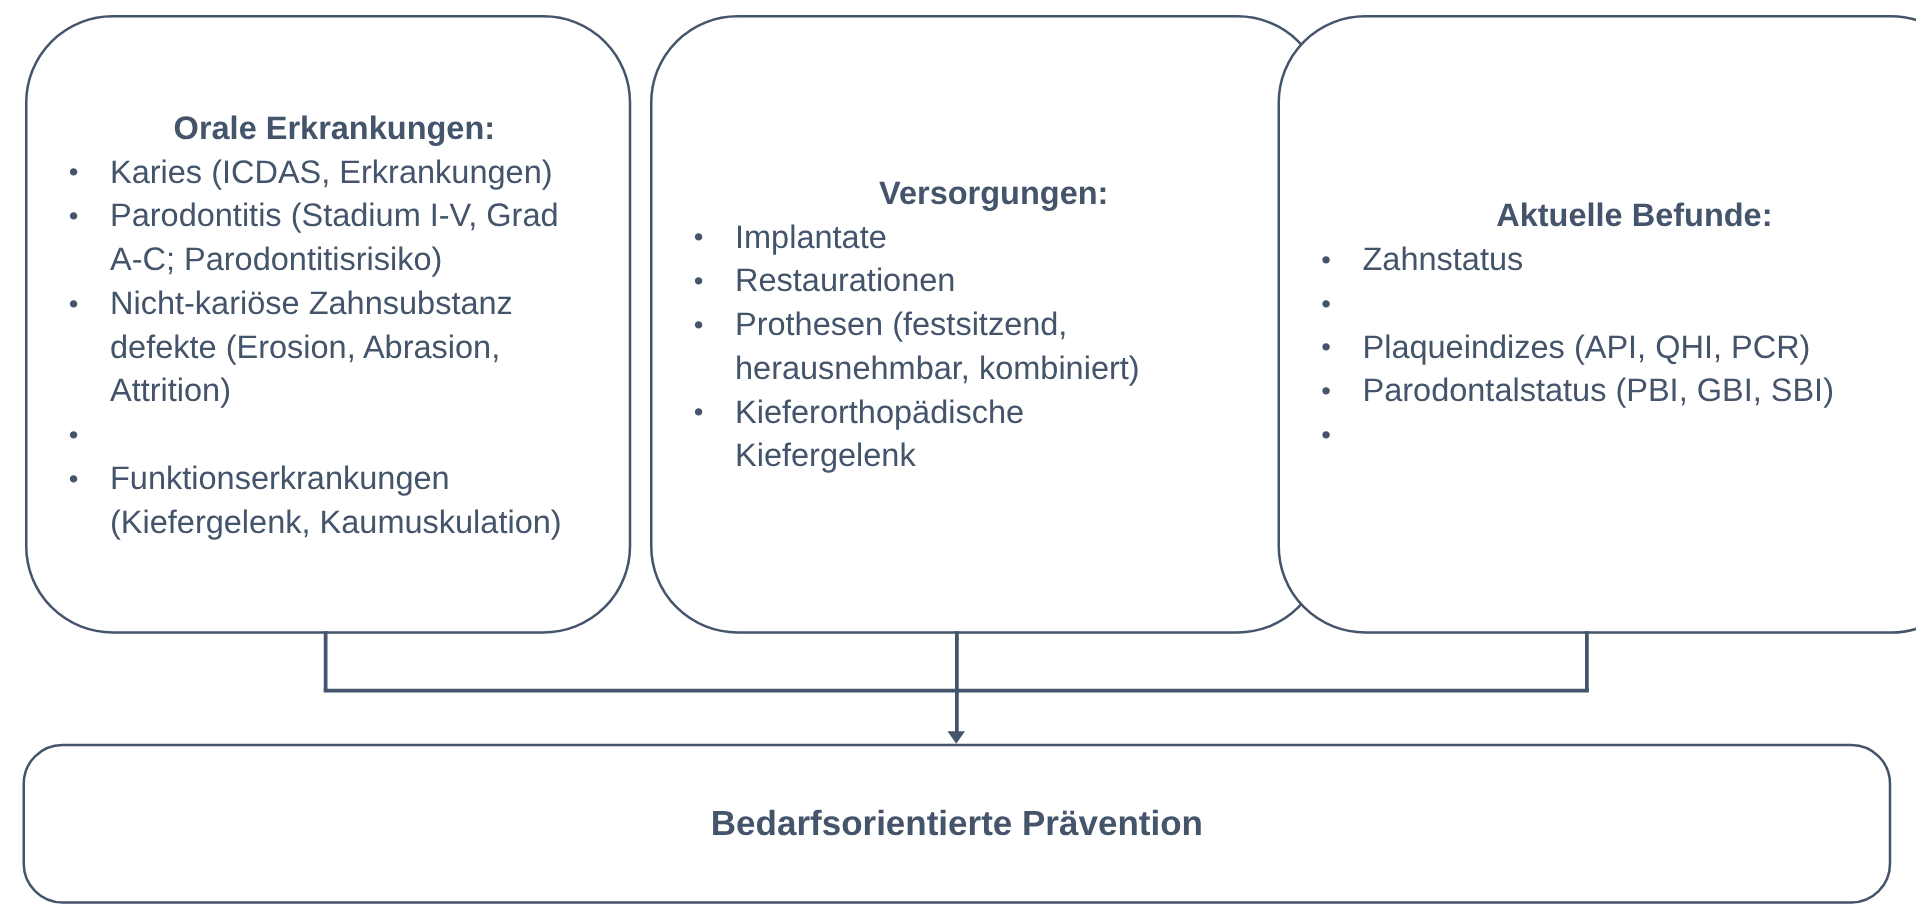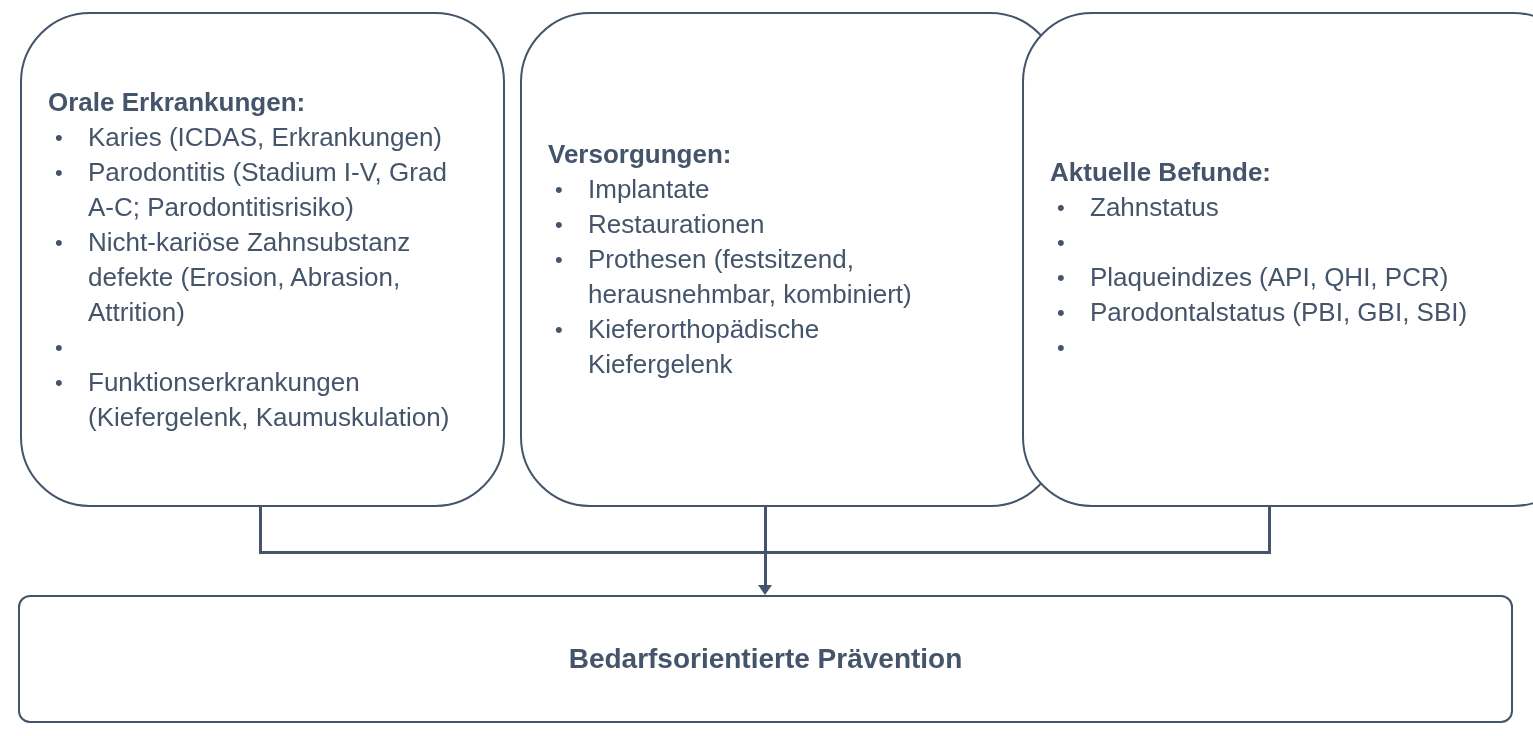--- a/index.html
+++ b/index.html
@@ -31,21 +31,21 @@
   }
   #box-oral      { left: 20px;   width: 485px; }
   #box-care      { left: 520px;  width: 540px; }
   #box-findings  { left: 1022px; width: 561px; }
   .content {
     padding: 0 16px 0 26px;
     color: var(--text);
     font-size: 26px;
     line-height: 35px;
   }
-  .title { font-weight: bold; }
+  .title { font-weight: bold; text-align: center; }
   .item  { display: flex; }
   .marker {
     flex: none;
     width: 40px;
     padding-left: 7px;
     font-size: 22px;
   }
   .itext { white-space: pre-line; }
   .vline {
     position: absolute;
@@ -68,21 +68,21 @@
     border-left: 7px solid transparent;
     border-right: 7px solid transparent;
     border-top: 10px solid var(--line);
   }
   #result-box {
     position: absolute;
     left: 18px; top: 595px;
     width: 1495px; height: 128px;
     background: var(--background);
     border: 2px solid var(--line);
-    border-radius: 12px;
+    border-radius: 32px;
     display: flex;
     align-items: center;
     justify-content: center;
   }
   #result-label {
     color: var(--text);
     font-size: 28px;
     font-weight: bold;
   }
 </style>

